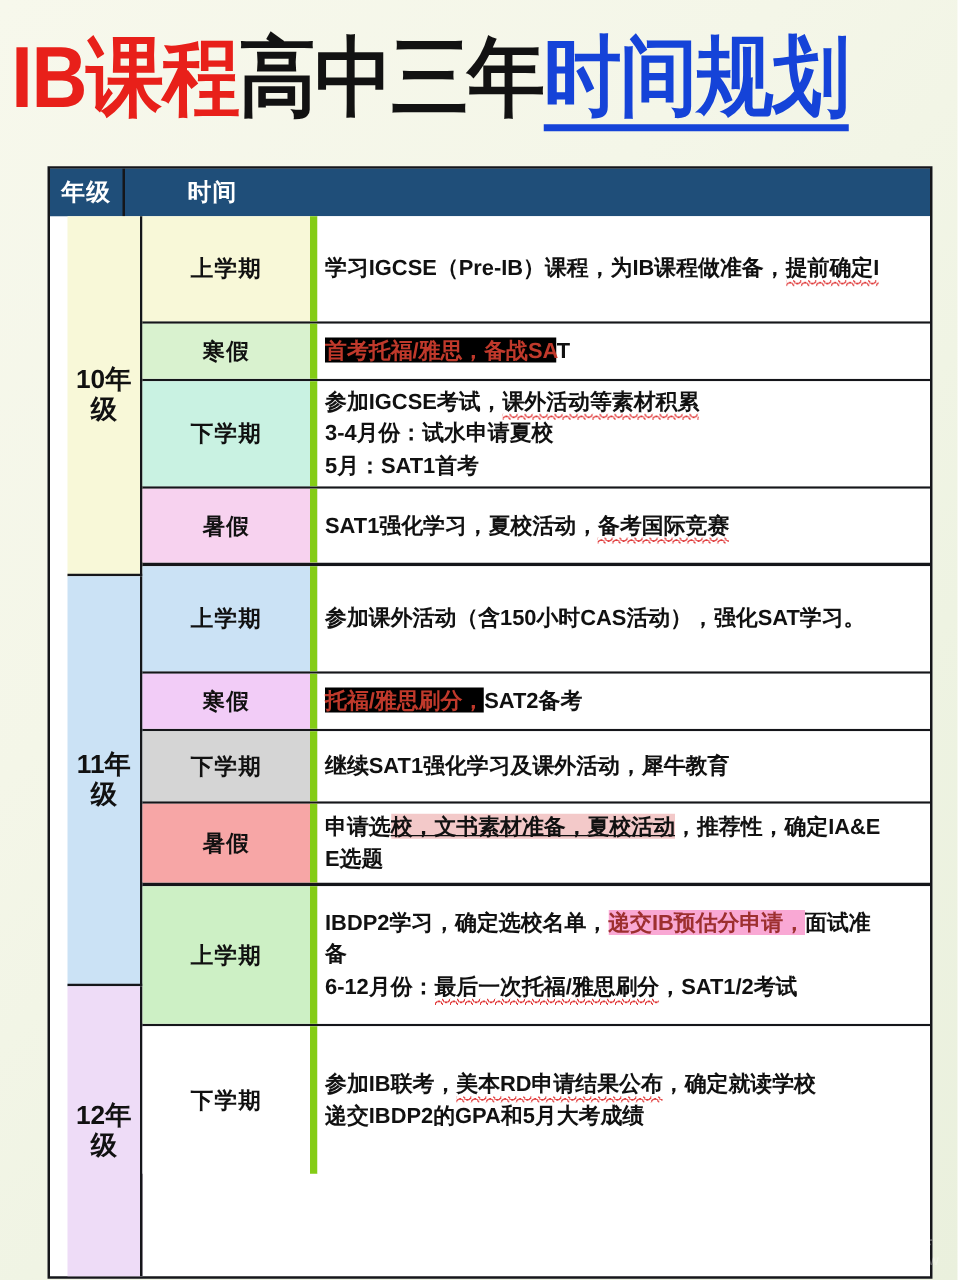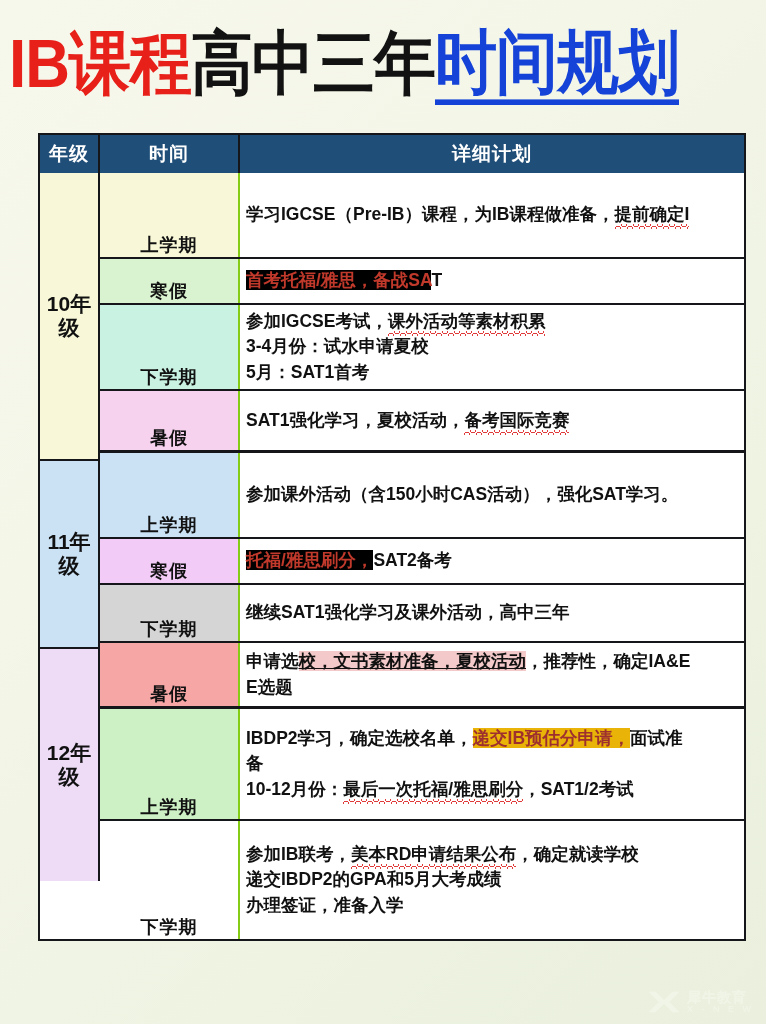--- a/index.html
+++ b/index.html
@@ -55,60 +55,60 @@
   }
   .thead .cell:last-child { border-right: none; }
 
   .col-grade { width: 60px; flex: 0 0 60px; }
   .col-time  { width: 140px; flex: 0 0 140px; }
   .col-plan  { flex: 1 1 auto; }
 
   
   .tbody { display: flex; width: 100%; }
 
-  .grade-col { width: 60px; flex: 0 0 60px; display: flex; flex-direction: column; }
+  .grade-col { width: 60px; flex: 0 0 60px; display: flex; flex-direction: column; margin-left: 14px; }
   .rows-col  { flex: 1 1 auto; display: flex; flex-direction: column; }
 
   .grade-cell {
     border-right: 2px solid #15161a;
     border-bottom: 2px solid #15161a;
     display: flex; align-items: center; justify-content: center;
     text-align: center;
     font-size: 21px; font-weight: bold; color: #111;
     line-height: 1.15;
     word-break: break-all;
     padding: 0 4px;
   }
   .grade-cell:last-child { border-bottom: none; }
 
   .data-row { display: flex; border-bottom: 2px solid #15161a; }
   .data-row.thick { border-bottom: 3px solid #15161a; }
   .data-row:last-child { border-bottom: none; }
 
   .time-cell {
     width: 140px; flex: 0 0 140px;
-    border-right: 2px solid #84cc16;
-    display: flex; align-items: flex-end; justify-content: center;
+    border-right: 6px solid #84cc16;
+    display: flex; align-items: center; justify-content: center;
     font-size: 18px; font-weight: bold; color: #111;
     letter-spacing: 1px;
   }
   .plan-cell {
     flex: 1 1 auto;
     background: #ffffff;
     display: flex; align-items: center;
     padding: 6px 8px 6px 6px;
     font-size: 17.5px; font-weight: bold; color: #111;
     line-height: 1.45;
   }
   .plan-cell .plan-inner { width: 100%; }
 
   
   .hl-red   { background: #000000; color: #c0392b; }
   .hl-black { background: #f3c9c9; color: #111; text-decoration: underline; }
-  .hl-dark  { background: #eab308; color: #9d2f2f; }
+  .hl-dark  { background: #f9a8d4; color: #9d2f2f; }
 
   
   .sq {
     position: relative;
     display: inline;
   }
   .sq::after {
     content: "";
     position: absolute;
     left: 0; right: 0; bottom: -5px;
@@ -152,29 +152,28 @@
 
 <div class="title-wrap">
   <span class="title-seg t-red">IB课程</span><span class="title-seg t-black">高中三年</span><span class="title-seg t-blue">时间规划</span>
 </div>
 
 <div class="table">
 
   <div class="row thead">
     <div class="cell col-grade">年级</div>
     <div class="cell col-time">时间</div>
-    <div class="cell col-plan">详细计划</div>
   </div>
 
   <div class="tbody">
     <div class="grade-col" id="grade-col">
         <div class="grade-cell f-yellow" style="height: 288px;">
           <span>10年级</span>
         </div>
-        <div class="grade-cell f-lblue" style="height: 188px;">
+        <div class="grade-cell f-lblue" style="height: 328px;">
           <span>11年级</span>
         </div>
         <div class="grade-cell f-lav" style="height: 232px;">
           <span>12年级</span>
         </div>
       </div>
     <div class="rows-col" id="rows-col">
         <div class="data-row" style="height: 86px;">
           <div class="time-cell f-yellow">
             <span>上学期</span>
@@ -236,21 +235,21 @@
               <div><span class="hl-red">托福/雅思刷分，</span><span>SAT2备考</span></div>
             </div>
           </div>
         </div>
         <div class="data-row" style="height: 58px;">
           <div class="time-cell f-gray">
             <span>下学期</span>
           </div>
           <div class="plan-cell">
             <div class="plan-inner">
-              <div><span>继续SAT1强化学习及课外活动，高中三年</span></div>
+              <div><span>继续SAT1强化学习及课外活动，犀牛教育</span></div>
             </div>
           </div>
         </div>
         <div class="data-row thick" style="height: 66px;">
           <div class="time-cell f-salmon">
             <span>暑假</span>
           </div>
           <div class="plan-cell">
             <div class="plan-inner">
               <div><span>申请选</span><span class="hl-black">校，文书素材准备，夏校活动</span><span>，推荐性，确定IA&amp;E</span></div>
@@ -259,33 +258,32 @@
           </div>
         </div>
         <div class="data-row" style="height: 112px;">
           <div class="time-cell f-green">
             <span>上学期</span>
           </div>
           <div class="plan-cell">
             <div class="plan-inner">
               <div><span>IBDP2学习，确定选校名单，</span><span class="hl-dark">递交IB预估分申请，</span><span>面试准</span></div>
               <div><span>备</span></div>
-              <div><span>10-12月份：</span><span class="sq">最后一次托福/雅思刷分</span><span>，SAT1/2考试</span></div>
+              <div><span>6-12月份：</span><span class="sq">最后一次托福/雅思刷分</span><span>，SAT1/2考试</span></div>
             </div>
           </div>
         </div>
         <div class="data-row" style="height: 118px;">
           <div class="time-cell f-white">
             <span>下学期</span>
           </div>
           <div class="plan-cell">
             <div class="plan-inner">
               <div><span>参加IB联考，</span><span class="sq">美本RD申请结果公布</span><span>，确定就读学校</span></div>
               <div><span>递交IBDP2的GPA和5月大考成绩</span></div>
-              <div><span>办理签证，准备入学</span></div>
             </div>
           </div>
         </div>
       </div>
   </div>
 
 </div>
 
 <div class="watermark">
   <svg class="wm-logo" viewBox="0 0 40 32">

